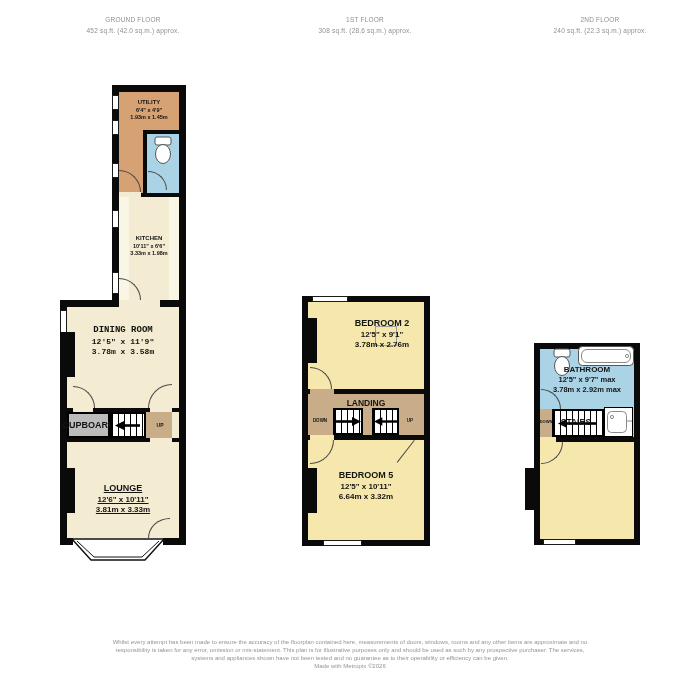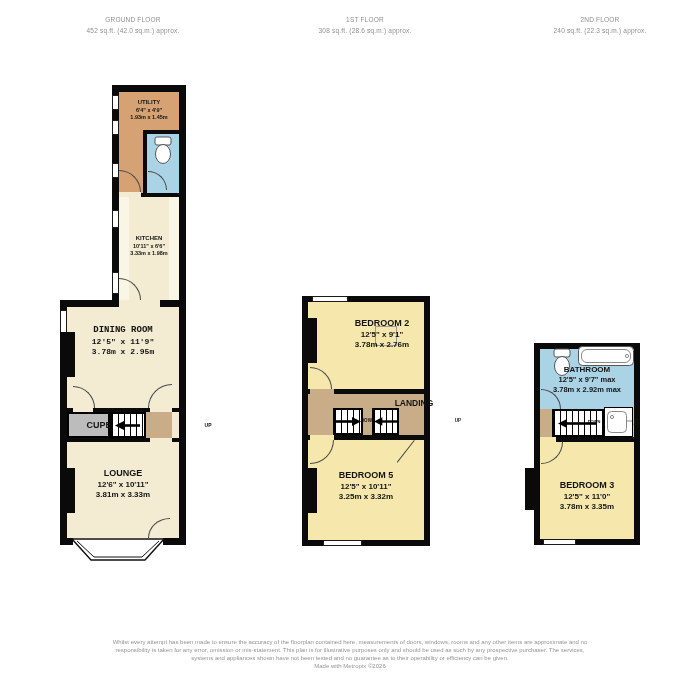--- a/index.html
+++ b/index.html
@@ -18,21 +18,21 @@
   .rlabel.mid .nm{font-size:8px;}
   .rlabel.mid .dm{font-size:7.5px;}
   .treads{position:absolute;background-color:#fff;border:2px solid #000;box-sizing:border-box;
           background-image:repeating-linear-gradient(90deg,#000 0 1px,transparent 1px 6px);}
   .arc{position:absolute;box-sizing:border-box;border:0 solid #4a4a4a;background:transparent;}
   .arc-bl{border-top-width:1px;border-right-width:1px;border-top-right-radius:100%;}
   .arc-br{border-top-width:1px;border-left-width:1px;border-top-left-radius:100%;}
   .arc-tl{border-bottom-width:1px;border-right-width:1px;border-bottom-right-radius:100%;}
   .arc-tr{border-bottom-width:1px;border-left-width:1px;border-bottom-left-radius:100%;}
   .leaf{position:absolute;width:1px;background:#4a4a4a;transform-origin:0 0;}
-  .smalltxt{position:absolute;font-weight:bold;color:#141414;text-align:center;padding-left:48px;}
+  .smalltxt{position:absolute;font-weight:bold;color:#141414;text-align:center;}
   .arrowwrap{position:absolute;display:flex;align-items:center;justify-content:center;}
   .gray-box{position:absolute;background:#bcbcbc;border:2px solid #000;box-sizing:border-box;
             display:flex;align-items:center;justify-content:center;}
   .footer-total{position:absolute;left:0;width:700px;text-align:center;color:#8f8f8f;font-size:8.5px;}
   .footer-disc{position:absolute;text-align:center;color:#949494;font-size:6px;line-height:1.32;}
 </style>
 </head>
 <body>
 
 <div id="canvas">
@@ -89,21 +89,21 @@
     </div>
     <div class="arc arc-bl" style="left:59px;top:193px;width:22px;height:22px;"></div>
     <div class="fill" style="left:59px;top:215px;width:41px;height:7px;background:#f3ecd2;"></div>
 
     <div class="fill" style="left:7px;top:222px;width:112px;height:101px;background:#f3ecd2;"></div>
     <div class="window" style="left:0;top:225px;width:7px;height:24px;"></div>
     <div class="wall" style="left:0;top:247px;width:15px;height:45px;"></div>
     <div class="rlabel" style="left:7px;top:240px;width:112px;font-family:Liberation Mono, monospace;">
       <div class="nm">DINING ROOM</div>
       <div class="dm">12'5" x 11'9"</div>
-      <div class="dm">3.78m x 2.95m</div>
+      <div class="dm">3.78m x 3.58m</div>
     </div>
     <div class="arc arc-bl" style="left:13px;top:301px;width:22px;height:22px;"></div>
     <div class="arc arc-br" style="left:88px;top:299px;width:24px;height:24px;"></div>
 
     <div class="wall" style="left:7px;top:323px;width:112px;height:4px;"></div>
     <div class="fill" style="left:13px;top:323px;width:20px;height:4px;background:#f3ecd2;"></div>
     <div class="fill" style="left:90px;top:323px;width:22px;height:4px;background:#f3ecd2;"></div>
     <div class="fill" style="left:7px;top:327px;width:112px;height:26px;background:#f3ecd2;"></div>
     <div class="gray-box" style="left:7px;top:327px;width:43px;height:26px;">
       <span class="smalltxt" style="position:static;font-size:9px;white-space:nowrap;">CUPBOARD</span>
@@ -116,21 +116,21 @@
       </svg>
     </div>
     <div class="fill" style="left:86px;top:327px;width:26px;height:26px;background:#c8ad88;"></div>
     <div class="smalltxt" style="left:92px;top:337px;width:16px;font-size:5px;">UP</div>
     <div class="wall" style="left:7px;top:353px;width:112px;height:4px;"></div>
     <div class="fill" style="left:90px;top:353px;width:22px;height:4px;background:#f3ecd2;"></div>
     <div class="arc arc-tr" style="left:88px;top:357px;width:24px;height:24px;"></div>
 
     <div class="fill" style="left:7px;top:357px;width:112px;height:96px;background:#f3ecd2;"></div>
     <div class="wall" style="left:0;top:383px;width:15px;height:45px;"></div>
-    <div class="rlabel" style="left:7px;top:383px;width:112px;">
+    <div class="rlabel" style="left:7px;top:398px;width:112px;text-decoration:underline;">
       <div class="nm">LOUNGE</div>
       <div class="dm">12'6" x 10'11"</div>
       <div class="dm">3.81m x 3.33m</div>
     </div>
     <div class="arc arc-br" style="left:88px;top:433px;width:22px;height:20px;"></div>
 
     <div class="fill" style="left:13px;top:453px;width:90px;height:7px;background:#fff;"></div>
     <svg class="abs" style="left:11px;top:453px;" width="94" height="24">
       <polygon points="1,1 93,1 74,22 20,22" fill="#fff" stroke="#111" stroke-width="1.4"></polygon>
       <polyline points="6,3 23,19 71,19 88,3" fill="none" stroke="#111" stroke-width="1"></polyline>
@@ -174,21 +174,21 @@
 
     <div class="wall" style="left:6px;top:139px;width:116px;height:5px;"></div>
     <div class="fill" style="left:8px;top:139px;width:24px;height:5px;background:#f6e8ad;"></div>
     <div class="fill" style="left:6px;top:144px;width:116px;height:100px;background:#f6e8ad;"></div>
     <div class="arc arc-tl" style="left:8px;top:144px;width:24px;height:24px;"></div>
     <div class="leaf" style="left:112px;top:144px;height:28px;transform:rotate(38deg);"></div>
     <div class="wall" style="left:0;top:172px;width:15px;height:45px;"></div>
     <div class="rlabel" style="left:6px;top:174px;width:116px;">
       <div class="nm">BEDROOM 5</div>
       <div class="dm">12'5" x 10'11"</div>
-      <div class="dm">3.25m x 3.32m</div>
+      <div class="dm">6.64m x 3.32m</div>
     </div>
     <div class="window" style="left:21px;top:244px;width:39px;height:6px;"></div>
   </div>
 
   <div class="abs" style="left:534px;top:343px;width:106px;height:202px;">
     <div class="wall" style="left:0;top:0;width:106px;height:202px;"></div>
 
     <div class="fill" style="left:6px;top:6px;width:94px;height:60px;background:#abd3e6;"></div>
     <div class="fill" style="left:66px;top:66px;width:34px;height:28px;background:#abd3e6;"></div>
     <svg class="abs" style="left:16px;top:5px;" width="24" height="30">
@@ -222,25 +222,20 @@
       <rect x="3.5" y="4.5" width="19" height="21" rx="4" fill="none" stroke="#8a8a8a"></rect>
       <circle cx="8" cy="10" r="1.6" fill="none" stroke="#8a8a8a"></circle>
       <line x1="23" y1="14" x2="28" y2="14" stroke="#8a8a8a"></line>
     </svg>
 
     <div class="wall" style="left:6px;top:94px;width:94px;height:5px;"></div>
     <div class="fill" style="left:6px;top:94px;width:16px;height:5px;background:#f6e8ad;"></div>
     <div class="fill" style="left:6px;top:99px;width:94px;height:97px;background:#f6e8ad;"></div>
     <div class="arc arc-tl" style="left:7px;top:99px;width:22px;height:22px;"></div>
     <div class="wall" style="left:-9px;top:125px;width:15px;height:42px;"></div>
-    <div class="rlabel" style="left:6px;top:137px;width:94px;">
-      <div class="nm">BEDROOM 3</div>
-      <div class="dm">12'5" x 11'0"</div>
-      <div class="dm">3.78m x 3.35m</div>
-    </div>
     <div class="window" style="left:9px;top:196px;width:33px;height:6px;"></div>
   </div>
 
   <div class="footer-disc" style="left:110px;top:639px;width:480px;">
     <span>Whilst every attempt has been made to ensure the accuracy of the floorplan contained here, measurements of doors, windows, rooms and any other items are approximate and no responsibility is taken for any error, omission or mis-statement. This plan is for illustrative purposes only and should be used as such by any prospective purchaser. The services, systems and appliances shown have not been tested and no guarantee as to their operability or efficiency can be given.</span><br>
     <span>Made with Metropix ©2026</span>
   </div>
 
 </div>
 

